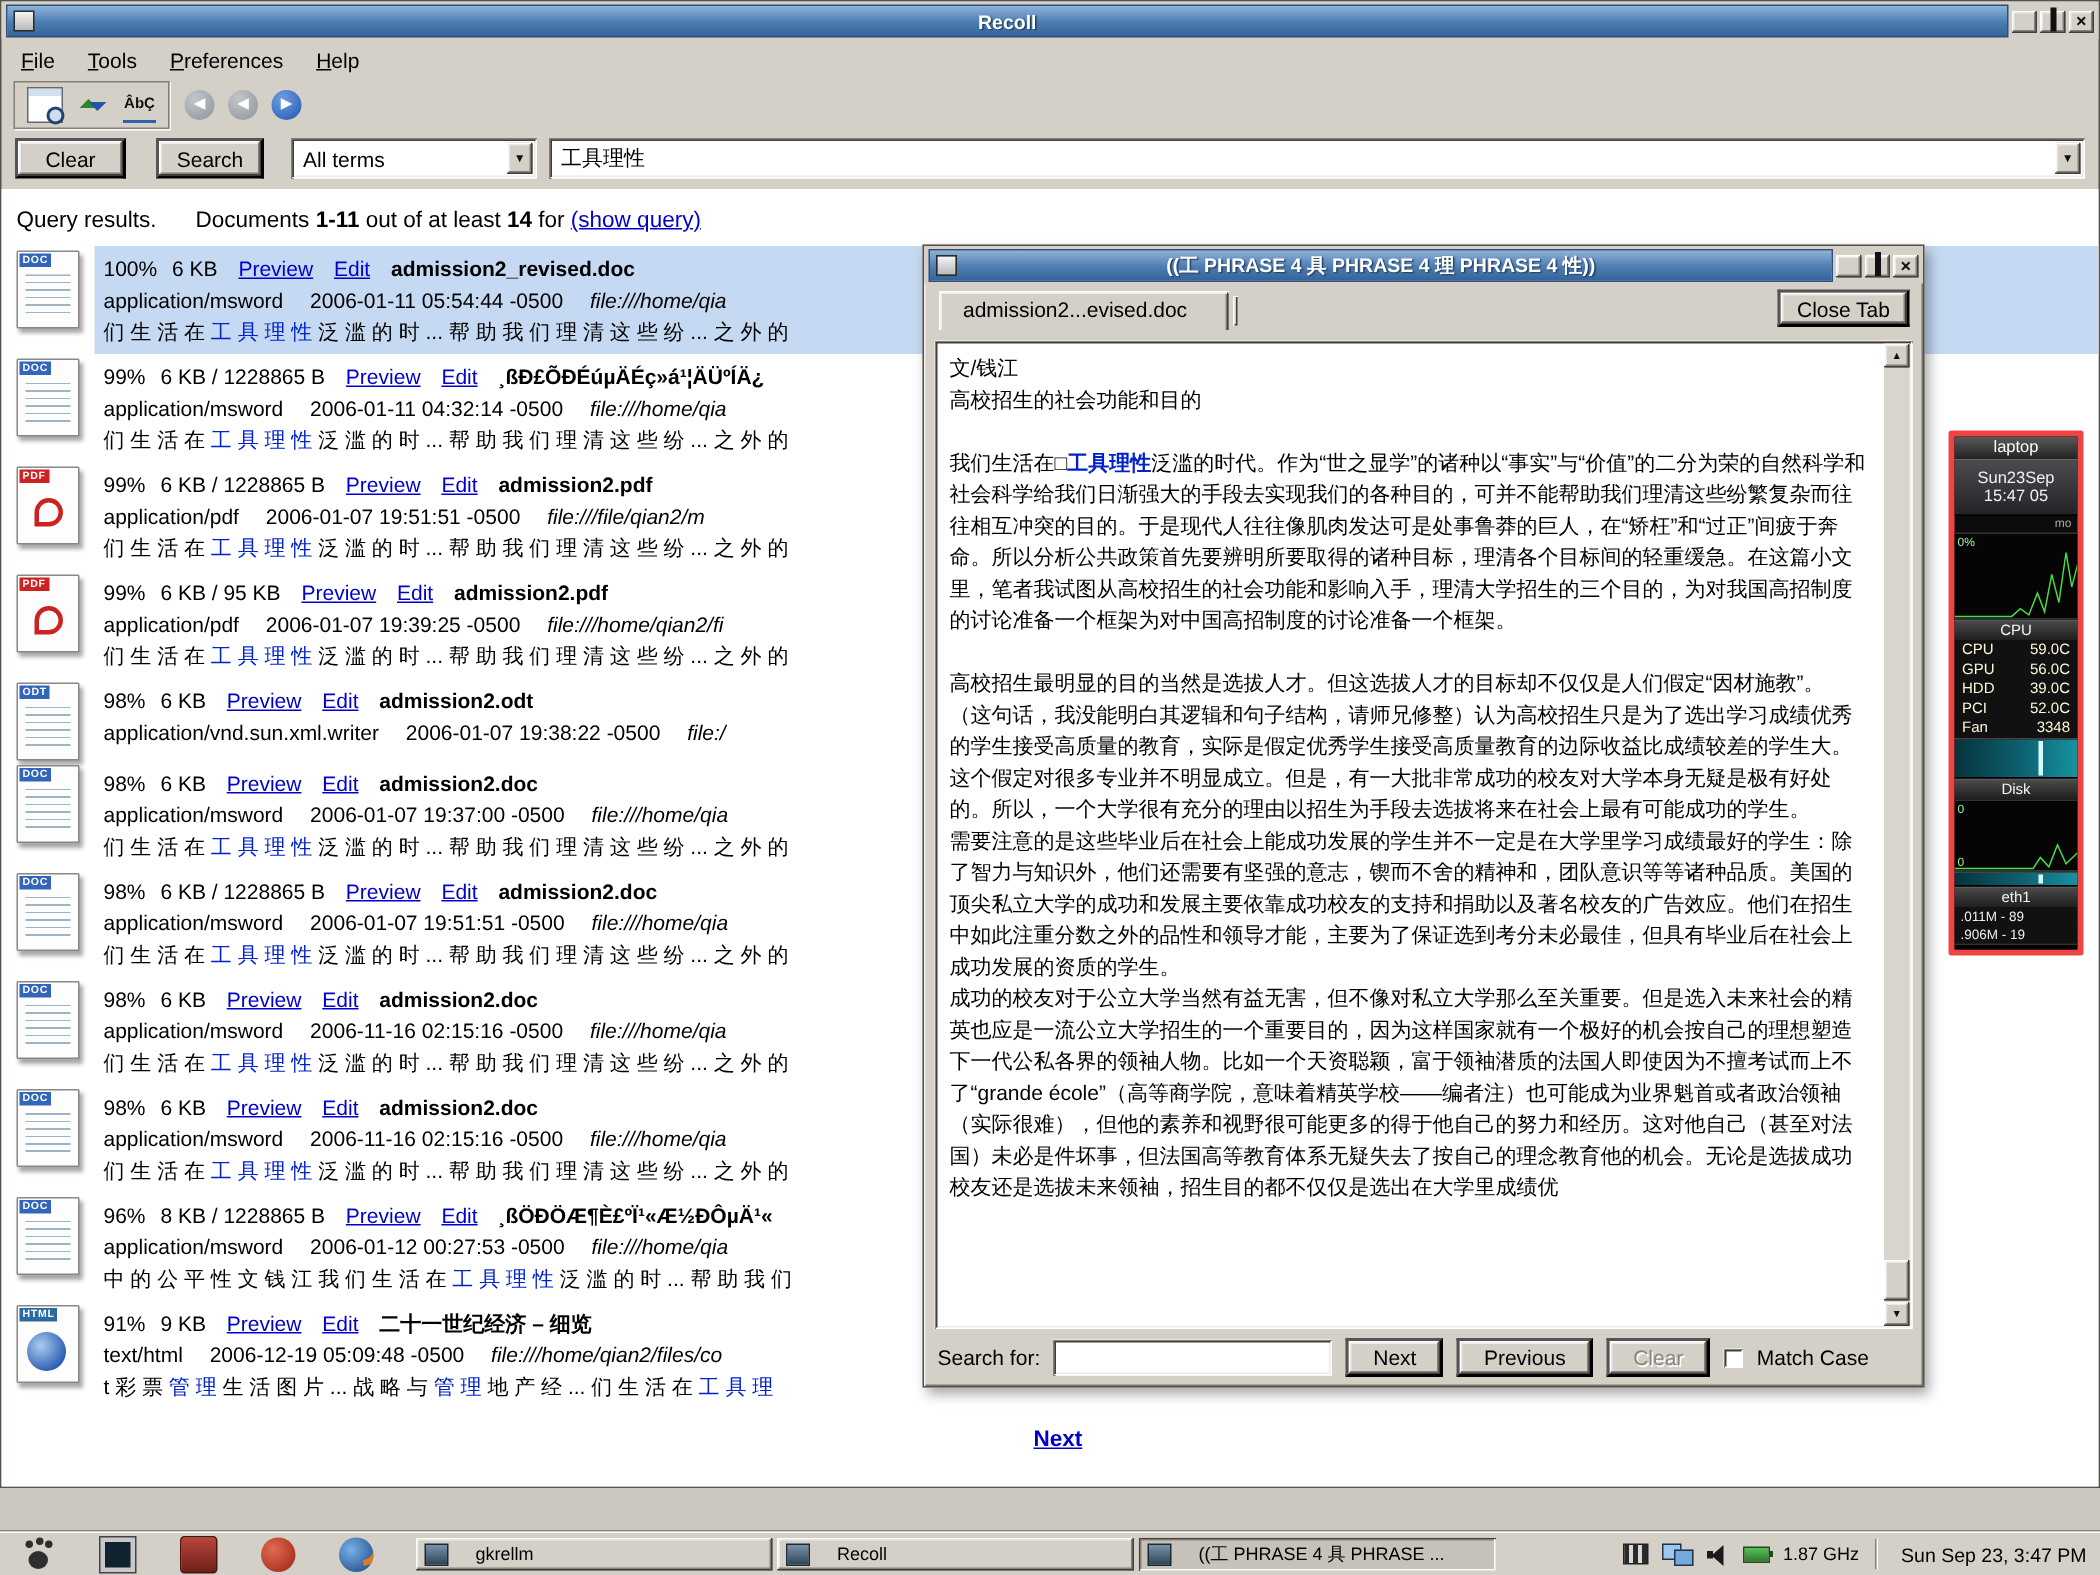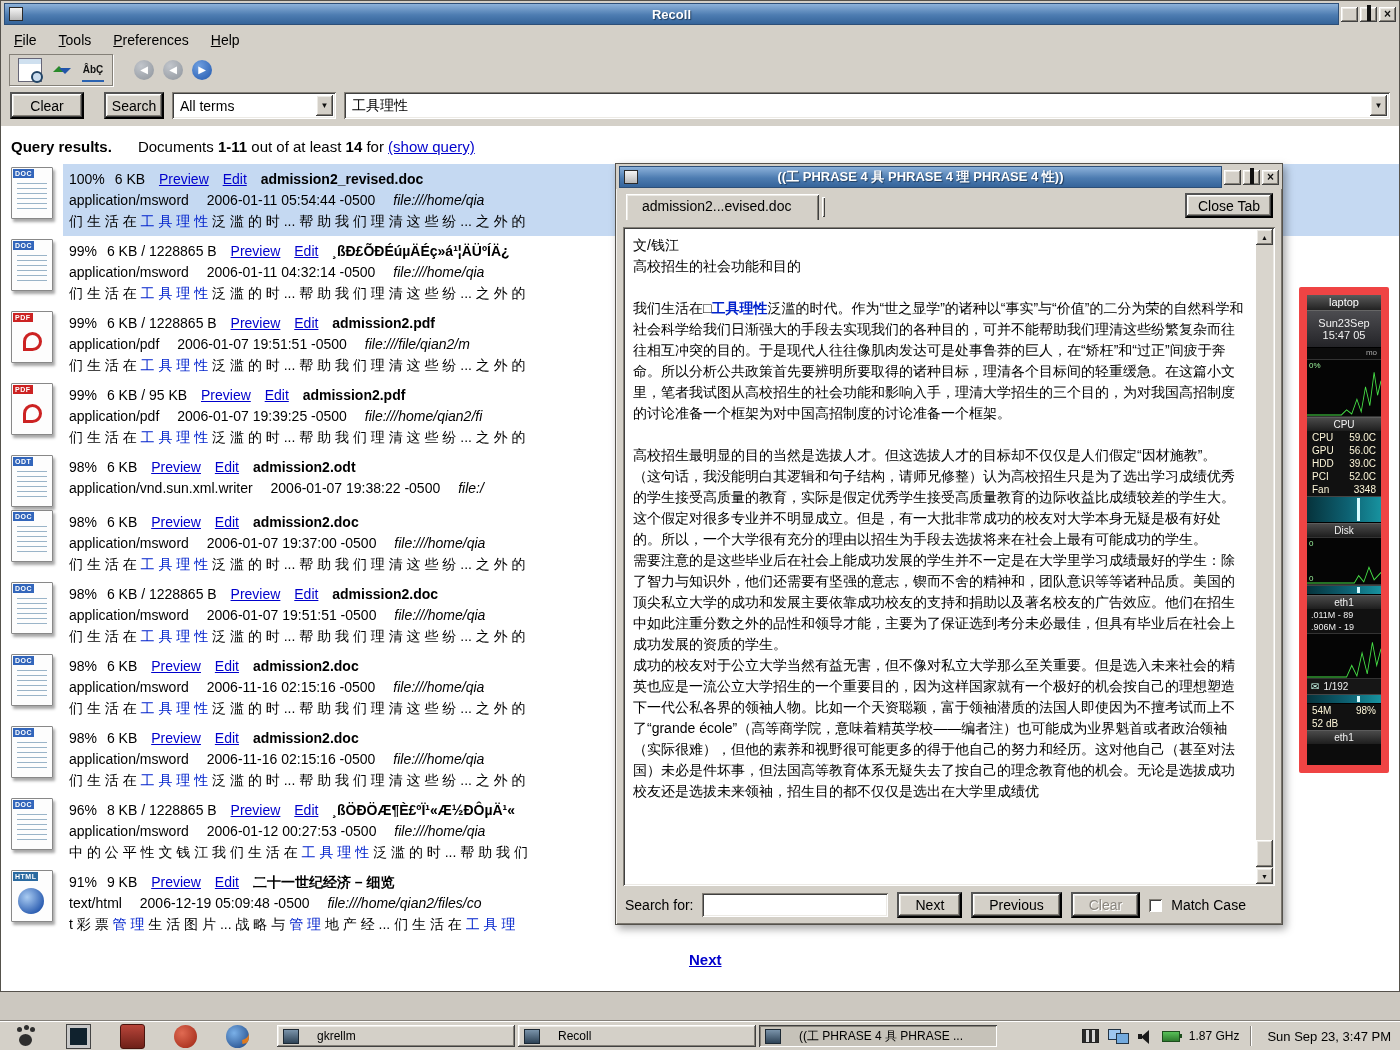--- a/index.html
+++ b/index.html
@@ -17,47 +17,47 @@
   .tb-title{position:absolute;left:0;right:0;text-align:center;color:#fff;font-weight:bold;font-size:13px;text-shadow:1px 1px 1px #203c5c}
   .tb-btn{width:17px;align-self:center;height:15px;display:flex;align-items:center;justify-content:center;cursor:default;font-size:10px;line-height:1;color:#111}
   .glyph-min::after{content:"";width:8px;height:2px;background:#111;margin-top:7px}
   .glyph-max::after{content:"";width:8px;height:7px;border:2px solid #111;border-top-width:3px}
   .glyph-close{font-weight:bold;font-size:12px}
 
   .menubar{height:25px;display:flex;align-items:flex-end;gap:4px;padding:0 4px;font-size:14px;color:#000}
   .menu-item{padding:3px 9px}
   .menu-item u{text-decoration:underline}
 
-  .toolbar{height:34px;display:flex;align-items:center;gap:13px;padding:2px 8px}
+  .toolbar{height:34px;display:flex;align-items:center;gap:2px;padding:2px 8px}
   .tool-group{display:flex;align-items:center;gap:9px;padding:3px 8px}
   .tool-group.framed{border:1px solid #848078;box-shadow:1px 1px 0 #fff}
   .ti{width:22px;height:22px;display:flex;align-items:center;justify-content:center;position:relative}
   .ti-advsearch{background:#fff;border:1px solid #667;box-shadow:inset 0 5px 0 #cfe0ef}
   .ti-advsearch::after{content:"";position:absolute;right:-2px;bottom:-2px;width:8px;height:8px;border:2px solid #246;border-radius:50%;background:#cde}
   .ti-sort::before{content:"";border:6px solid transparent;border-bottom-color:#2a8a2a;margin-right:2px;margin-bottom:8px}
   .ti-sort::after{content:"";border:6px solid transparent;border-top-color:#2255aa;margin-left:-8px;margin-top:8px}
   .ti-term{font:bold 10px "Liberation Sans",sans-serif;color:#111;border-bottom:2px solid #2a62b0}
   .nav-circle{width:20px;height:20px;border-radius:50%;color:#fff;display:flex;align-items:center;justify-content:center;font-size:10px;line-height:1}
   .nav-disabled{background:radial-gradient(circle at 35% 30%,#c2c6cc,#8d939b)}
   .nav-enabled{background:radial-gradient(circle at 35% 30%,#6f9fe0,#2057ad)}
 
   .searchrow{height:33px;display:flex;align-items:center;gap:8px;padding:0 9px 4px 9px}
   .btn{font-size:14px;color:#000;display:flex;align-items:center;justify-content:center;cursor:default}
   .btn-clear{width:74px;height:27px;margin-right:12px}
-  .btn-search{width:60px;height:27px;}
+  .btn-search{width:72px;height:27px;margin-right:10px}
   .combo{height:27px;display:flex;align-items:center;background:#fff;box-shadow:inset 1px 1px #848078,inset -1px -1px #fff,inset 2px 2px #404040,inset -2px -2px #eceae5;padding-left:2px}
   .combo-text{flex:1;padding:0 6px;font-size:14px;white-space:nowrap;overflow:hidden}
   .combo-arrow{width:17px;height:21px;margin:2px 3px 2px 0;display:flex;align-items:center;justify-content:center;font-size:8px;color:#111}
   .combo-mode{width:162px;flex:0 0 auto}
   .combo-query{flex:1}
   .combo-query input{flex:1;border:none;outline:none;font-size:14px;padding:0 6px;font-family:inherit;background:transparent}
 
   .results-area{flex:1;background:#fff;overflow:hidden;position:relative}
   .qheader{padding:12px 0 0 10px;font-size:15px;color:#000}
-  .qh-title{font-weight:bold;margin-right:26px}
+  .qh-title{font-weight:normal;margin-right:26px}
   .qh-seg .b{font-weight:bold}
   .lnk{color:#0000cc;text-decoration:underline;cursor:pointer}
   .results{margin-top:9px}
   .row{display:flex}
   .icon-col{flex:0 0 62px;display:flex;justify-content:center;align-items:flex-start;padding-top:3px}
   .row-body{flex:1;padding:5px 6px 4px 6px;font-size:14px;line-height:21px;color:#000}
   .row.sel .row-body{background:#c5d9f2}
   .l1 .pct{margin-right:6px}
   .l1 .size{margin-right:10px}
   .l1 .lnk{margin-right:10px}
@@ -95,21 +95,21 @@
   .sb-thumb{position:absolute;left:0;width:17px;height:27px;bottom:17px}
   .findbar{height:38px;display:flex;align-items:center;gap:9px;padding:0 9px}
   .find-label{font-size:14px}
   .find-input{width:176px;height:24px;border:none;outline:none;font-size:14px;padding:0 5px;font-family:inherit;background:#fff;box-shadow:inset 1px 1px #848078,inset -1px -1px #fff,inset 2px 2px #404040,inset -2px -2px #eceae5}
   .find-btn{height:26px;padding:0 16px;font-size:14px}
   .find-btn.disabled{color:#8a867e;text-shadow:1px 1px 0 #fff}
   .checkbox{width:13px;height:13px;background:#fff;box-shadow:inset 1px 1px #848078,inset -1px -1px #fff,inset 2px 2px #404040}
   .cb-label{font-size:14px}
 
   
-  .gkrellm{position:absolute;left:1299px;top:287px;width:90px;height:486px;background:#0c0c0c;border:8px solid #ef4444;border-radius:2px;box-sizing:border-box;z-index:3;color:#ddd;font-size:10px;overflow:hidden}
+  .gkrellm{position:absolute;left:1299px;top:287px;width:90px;height:350px;background:#0c0c0c;border:4px solid #ef4444;border-radius:2px;box-sizing:border-box;z-index:3;color:#ddd;font-size:10px;overflow:hidden}
   .gk-title{height:15px;line-height:15px;text-align:center;font-size:11px;color:#fff;background:linear-gradient(#5a5a5a,#222)}
   .gk-clock{height:36px;background:linear-gradient(#4c4c50,#242428);display:flex;flex-direction:column;align-items:center;justify-content:center;color:#f0f0f0;font-size:11px;border-top:1px solid #666;border-bottom:1px solid #000}
   .gk-mo{height:11px;font-size:8px;color:#aaa;text-align:right;padding-right:4px}
   .gk-chart{position:relative;background:#050505;border-top:1px solid #333;border-bottom:1px solid #333}
   .gk-chart .chart-lbl{position:absolute;top:1px;left:2px;font-size:8px;color:#9cf59c}
   .gk-chart .chart-lbl2{position:absolute;bottom:1px;left:2px;font-size:8px;color:#9cf59c}
   .gk-chart svg{position:absolute;inset:0;width:100%;height:100%}
   .gk-strip{height:13px;line-height:13px;text-align:center;color:#f2f2f2;background:linear-gradient(#4a4a4a,#1e1e1e);border-top:1px solid #5c5c5c}
   .gk-row{display:flex;justify-content:space-between;align-items:center;height:13px;padding:0 5px;background:#111;color:#fdf6d8}
   .gk-meter{height:25px;background:linear-gradient(90deg,#06333c,#0d6172 55%,#17929f);border-top:1px solid #444;border-bottom:1px solid #000;position:relative}

